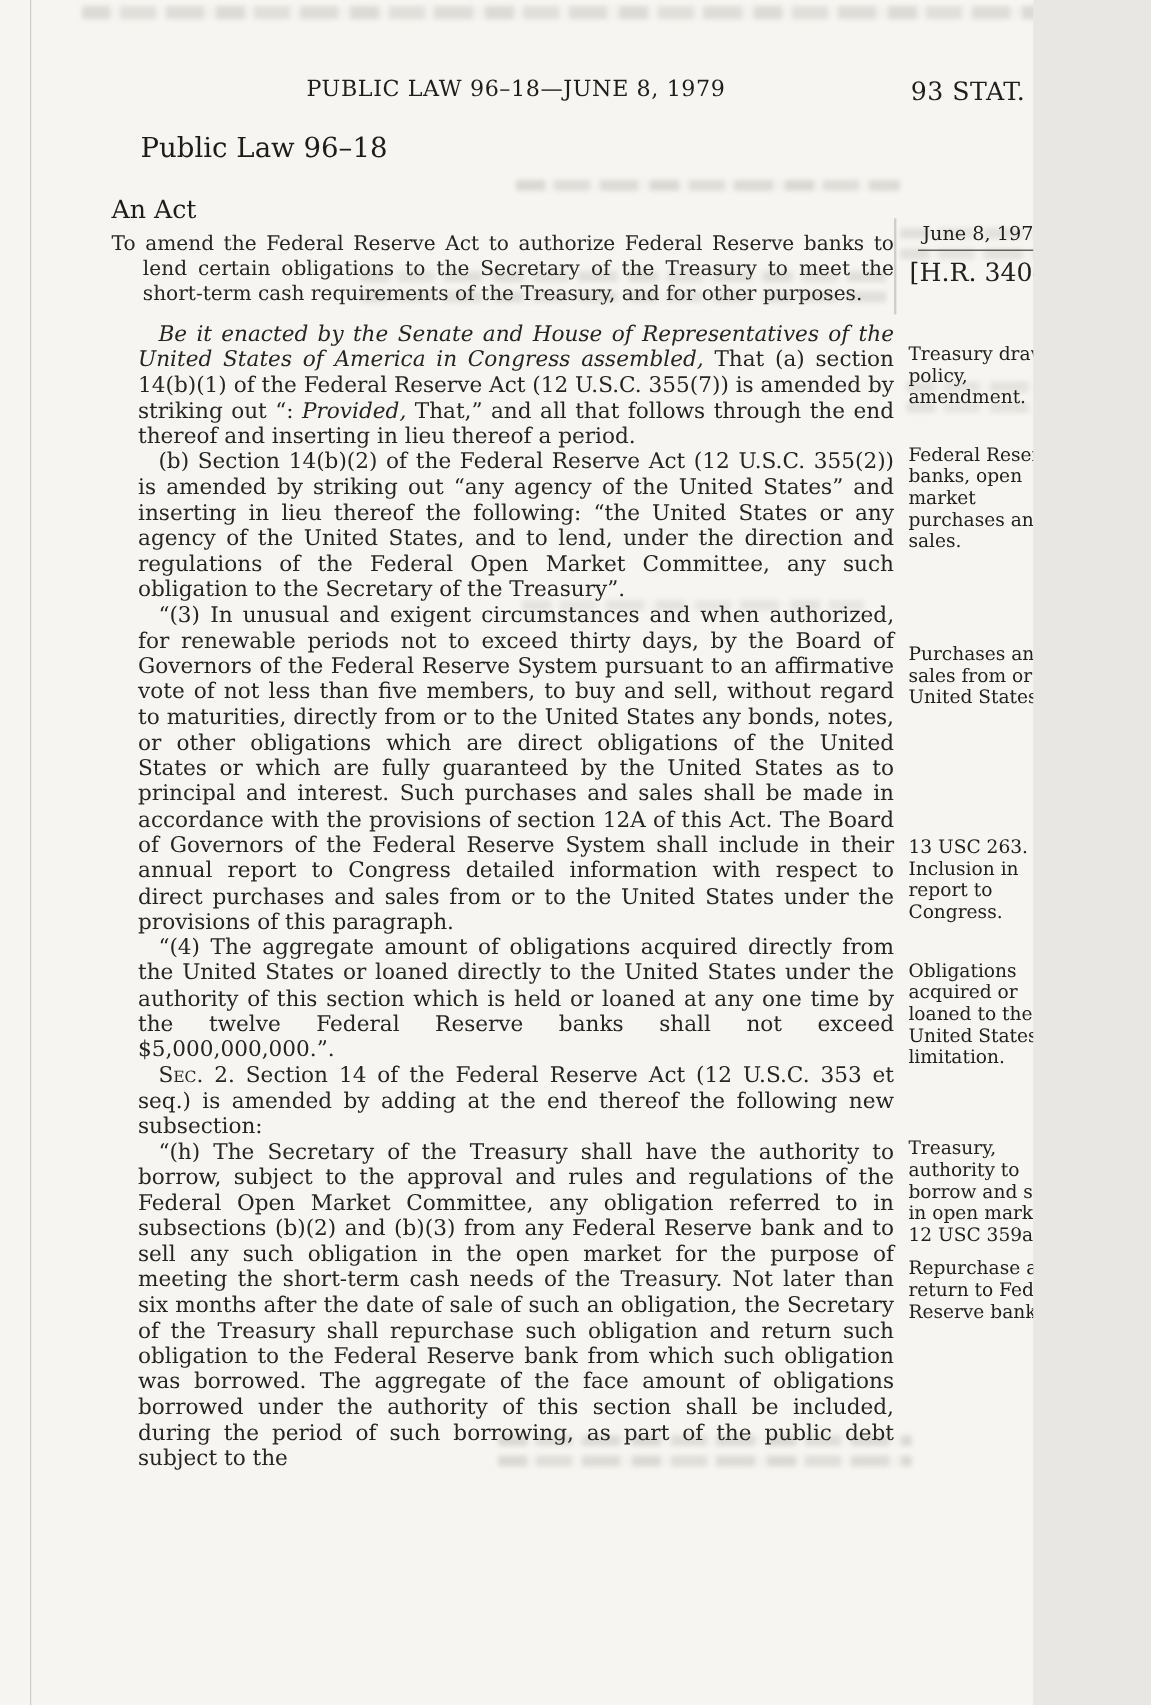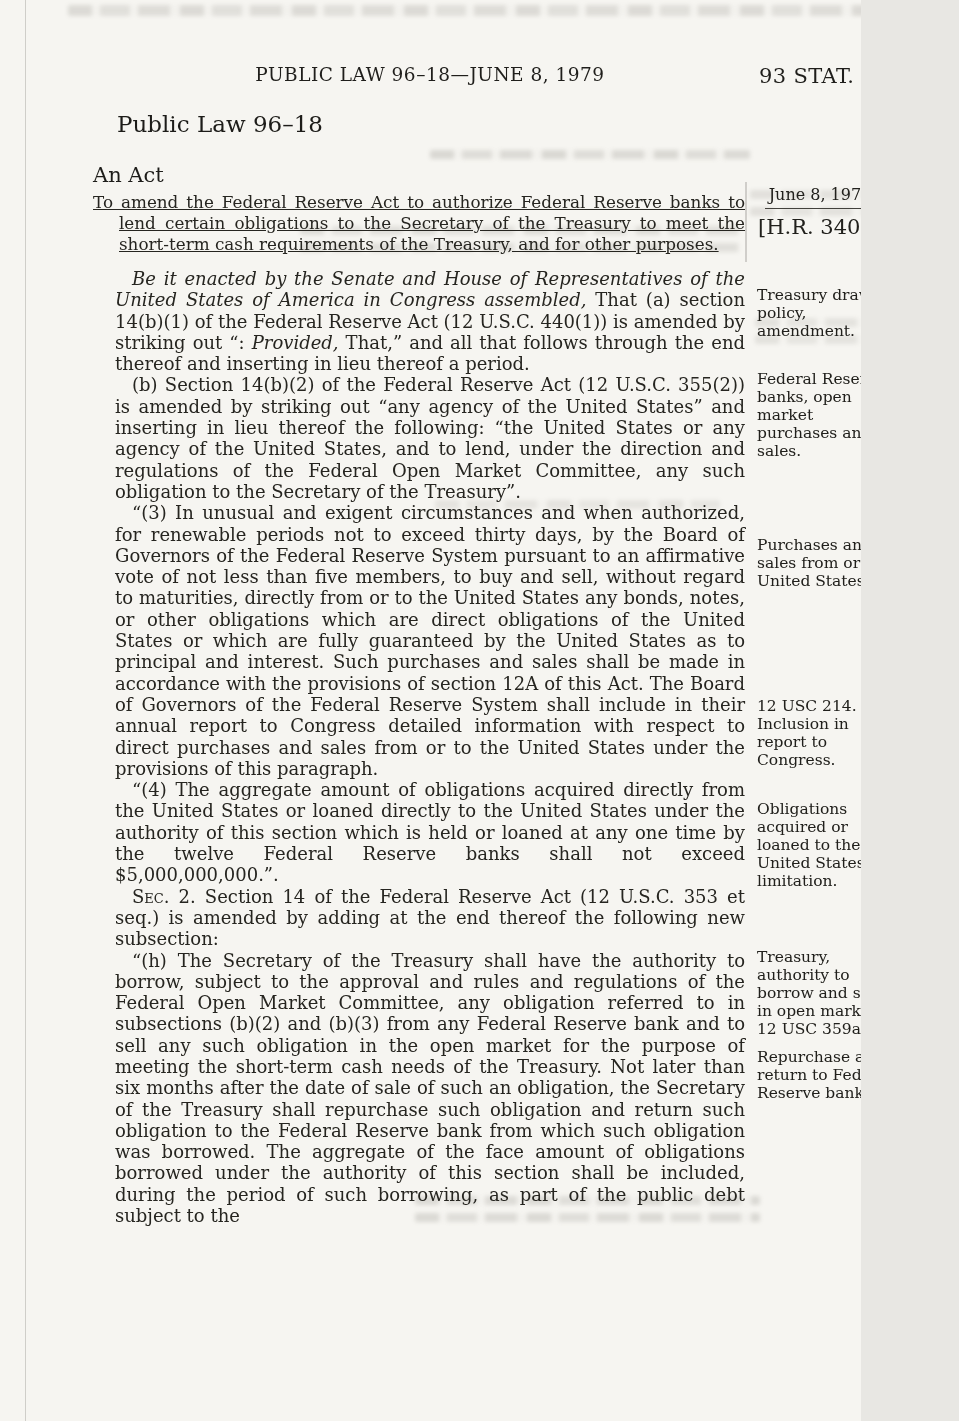--- a/index.html
+++ b/index.html
@@ -25,21 +25,21 @@
     position:absolute;top:110px;left:117px;
     font-size:23px;font-weight:normal;line-height:28px;color:#1d1c19;
   }
   .act-title{
     position:absolute;top:163px;left:93px;width:652px;
     text-align:left;font-size:21px;color:#1d1c19;
   }
   .preamble{
     position:absolute;top:192px;left:93px;width:652px;
     font-size:16.8px;line-height:21px;text-align:justify;
-    padding-left:26px;text-indent:-26px;box-sizing:border-box;color:#262520;text-decoration:underline;
+    padding-left:26px;text-indent:-26px;box-sizing:border-box;color:#262520;
   }
   
   .body-text{
     position:absolute;top:268px;left:115px;width:630px;
     font-size:18px;line-height:21.3px;text-align:justify;color:#262520;
   }
   .body-text p{margin:0;text-indent:17px;}
   .sc{font-variant:small-caps;}
   
   .side{position:absolute;left:757px;width:136px;font-size:15.5px;line-height:18px;color:#21201c;}
@@ -110,29 +110,29 @@
 
   <div class="act-title">An Act</div>
   <div class="preamble">To amend the Federal Reserve Act to authorize Federal Reserve banks to lend certain obligations to the Secretary of the Treasury to meet the short-term cash requirements of the Treasury, and for other purposes.</div>
 
   <div class="date-block side">
     <div class="date">June 8, 1979</div>
     <div class="bill">[H.R. 3404]</div>
   </div>
 
   <div class="body-text">
-    <p><i>Be it enacted by the Senate and House of Representatives of the United States of America in Congress assembled,</i><span> That (a) section 14(b)(1) of the Federal Reserve Act (12 U.S.C. 440(1)) is amended by striking out “: </span><i>Provided,</i><span> That,” and all that follows through the end thereof and inserting in lieu thereof a period.</span></p>
+    <p><i>Be it enacted by the Senate and House of Representatives of the United States of America in Congress assembled,</i><span> That (a) section 14(b)(1) of the Federal Reserve Act (12 U.S.C. 355(7)) is amended by striking out “: </span><i>Provided,</i><span> That,” and all that follows through the end thereof and inserting in lieu thereof a period.</span></p>
     <p>(b) Section 14(b)(2) of the Federal Reserve Act (12 U.S.C. 355(2)) is amended by striking out “any agency of the United States” and inserting in lieu thereof the following: “the United States or any agency of the United States, and to lend, under the direction and regulations of the Federal Open Market Committee, any such obligation to the Secretary of the Treasury”.</p>
     <p>“(3) In unusual and exigent circumstances and when authorized, for renewable periods not to exceed thirty days, by the Board of Governors of the Federal Reserve System pursuant to an affirmative vote of not less than five members, to buy and sell, without regard to maturities, directly from or to the United States any bonds, notes, or other obligations which are direct obligations of the United States or which are fully guaranteed by the United States as to principal and interest. Such purchases and sales shall be made in accordance with the provisions of section 12A of this Act. The Board of Governors of the Federal Reserve System shall include in their annual report to Congress detailed information with respect to direct purchases and sales from or to the United States under the provisions of this paragraph.</p>
     <p>“(4) The aggregate amount of obligations acquired directly from the United States or loaned directly to the United States under the authority of this section which is held or loaned at any one time by the twelve Federal Reserve banks shall not exceed $5,000,000,000.”.</p>
     <p><span class="sc">Sec.</span><span> 2. Section 14 of the Federal Reserve Act (12 U.S.C. 353 et seq.) is amended by adding at the end thereof the following new subsection:</span></p>
     <p>“(h) The Secretary of the Treasury shall have the authority to borrow, subject to the approval and rules and regulations of the Federal Open Market Committee, any obligation referred to in subsections (b)(2) and (b)(3) from any Federal Reserve bank and to sell any such obligation in the open market for the purpose of meeting the short-term cash needs of the Treasury. Not later than six months after the date of sale of such an obligation, the Secretary of the Treasury shall repurchase such obligation and return such obligation to the Federal Reserve bank from which such obligation was borrowed. The aggregate of the face amount of obligations borrowed under the authority of this section shall be included, during the period of such borrowing, as part of the public debt subject to the</p>
   </div>
 
   <div class="side n1">Treasury draw policy, amendment.</div>
   <div class="side n2">Federal Reserve banks, open market purchases and sales.</div>
   <div class="side n3">Purchases and sales from or to United States.</div>
-  <div class="side n4">12 USC 214. Inclusion in report to Congress.</div>
+  <div class="side n4">13 USC 263. Inclusion in report to Congress.</div>
   <div class="side n5">Obligations acquired or loaned to the United States, limitation.</div>
   <div class="side n6">Treasury, authority to borrow and sell in open market. 12 USC 359a.</div>
   <div class="side n7">Repurchase and return to Federal Reserve banks.</div>
 
 </div>
 
 </body></html>

